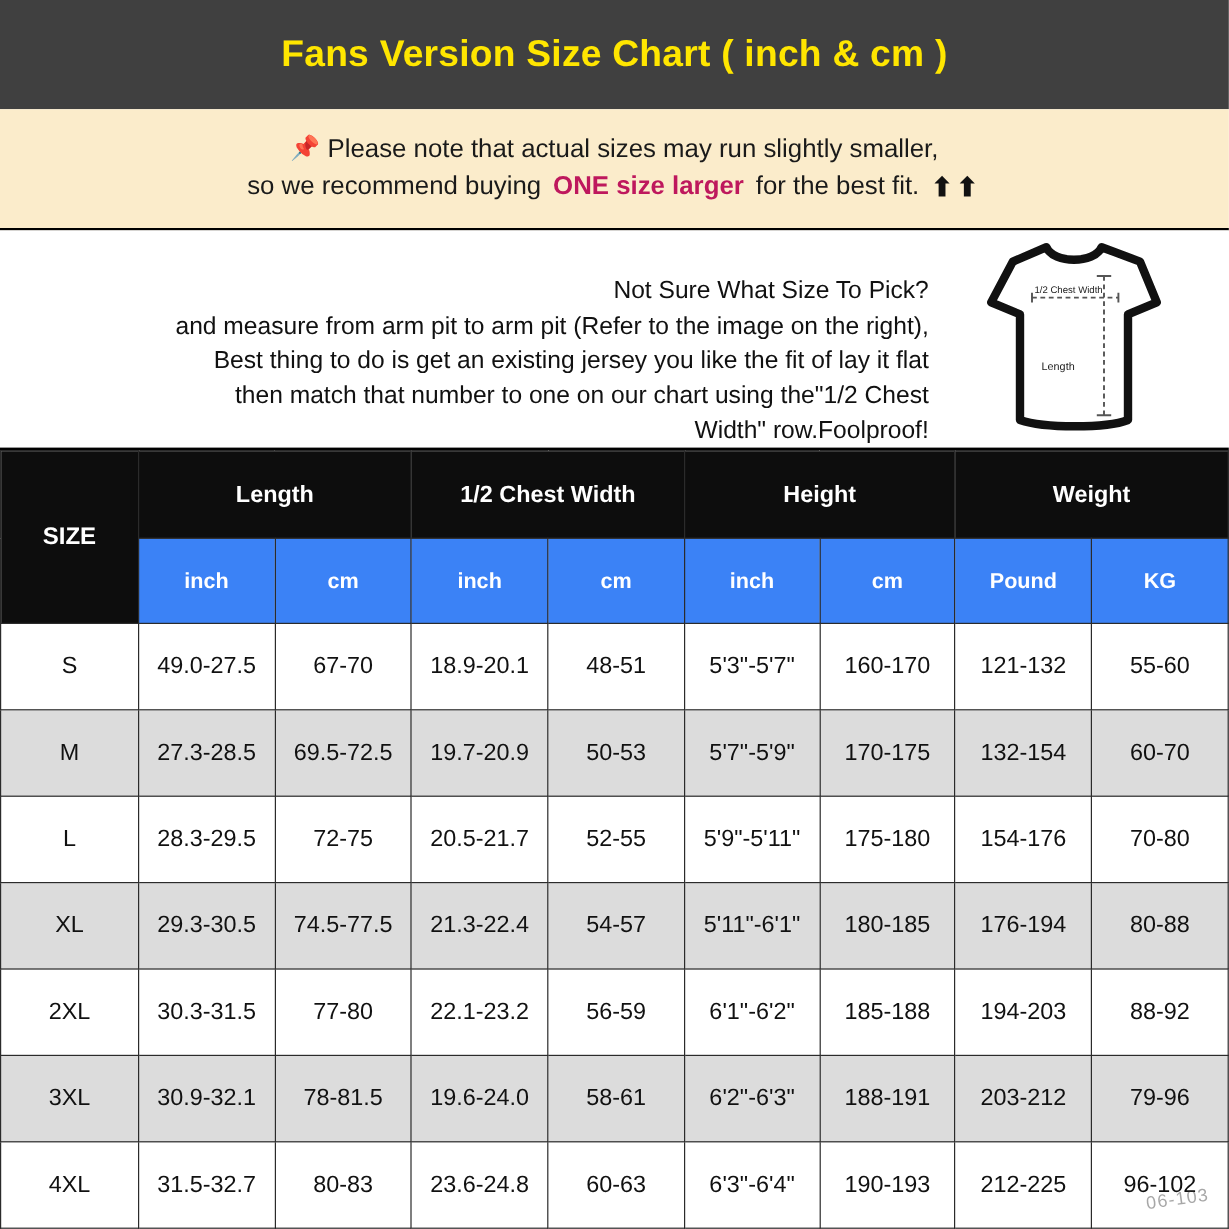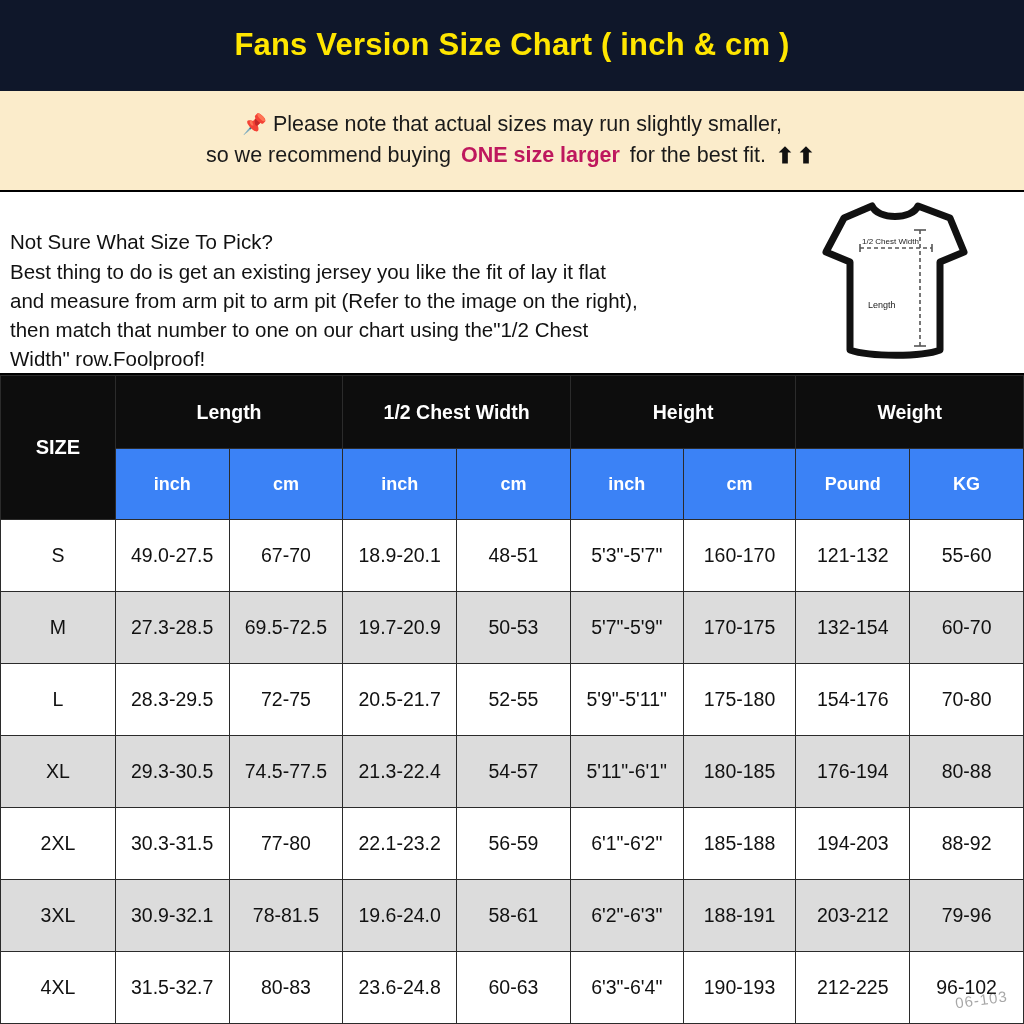--- a/index.html
+++ b/index.html
@@ -17,21 +17,21 @@
     width: 1024px;
     height: 1024px;
     position: relative;
     background: #ffffff;
     display: flex;
     flex-direction: column;
   }
 
   
   .title-bar {
-    background: #0f172a;
+    background: #404040;
     height: 96px;
     display: flex;
     align-items: center;
     justify-content: center;
   }
   .title-bar .title {
     color: #ffe600;
     font-size: 31px;
     font-weight: bold;
     letter-spacing: 0.2px;
@@ -79,21 +79,21 @@
     height: 192px;
     display: flex;
     align-items: center;
     background: #ffffff;
     border-bottom: 2px solid #000;
     box-sizing: border-box;
   }
   .advice-text {
     flex: 1;
     padding-left: 10px;
-    text-align: left;
+    text-align: right;
     font-size: 20.5px;
     line-height: 1.42;
     color: #111;
     margin-top: 35px;
   }
   .advice-text .adv-line { display: block; white-space: pre; }
   .tshirt-wrap {
     width: 250px;
     display: flex;
     align-items: center;
@@ -177,22 +177,22 @@
       <span>so we recommend buying </span>
       <span class="emph-red">ONE size larger</span>
       <span> for the best fit. </span>
       <span class="arrows">⬆⬆</span>
     </div>
   </div>
 
   <div class="advice">
     <div class="advice-text">
       <span class="adv-line">Not Sure What Size To Pick?</span>
+      <span class="adv-line">and measure from arm pit to arm pit (Refer to the image on the right),</span>
       <span class="adv-line">Best thing to do is get an existing jersey you like the fit of lay it flat</span>
-      <span class="adv-line">and measure from arm pit to arm pit (Refer to the image on the right),</span>
       <span class="adv-line">then match that number to one on our chart using the"1/2 Chest</span>
       <span class="adv-line">Width" row.Foolproof!</span>
     </div>
     <div class="tshirt-wrap">
       <svg width="190" height="165" viewBox="0 0 190 165">
         <path d="M40 18 L68 6 C74 20 108 20 114 6 L146 18 L160 52 L136 62 L136 150 C118 157 66 157 46 150 L46 62 L22 52 Z" fill="#ffffff" stroke="#111111" stroke-width="7" stroke-linejoin="round"></path>
         <line x1="56" y1="48" x2="128" y2="48" stroke="#555" stroke-width="1.6" stroke-dasharray="4,3"></line>
         <line x1="56" y1="44" x2="56" y2="52" stroke="#555" stroke-width="1.6"></line>
         <line x1="128" y1="44" x2="128" y2="52" stroke="#555" stroke-width="1.6"></line>
         <line x1="116" y1="30" x2="116" y2="146" stroke="#555" stroke-width="1.6" stroke-dasharray="4,3"></line>

